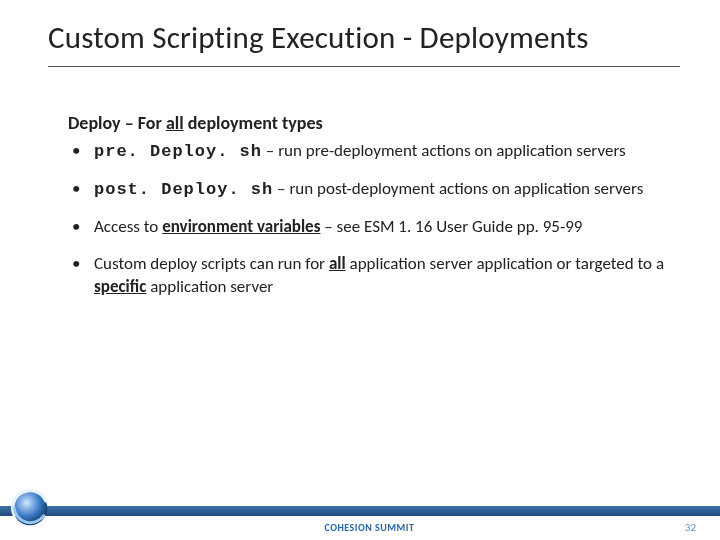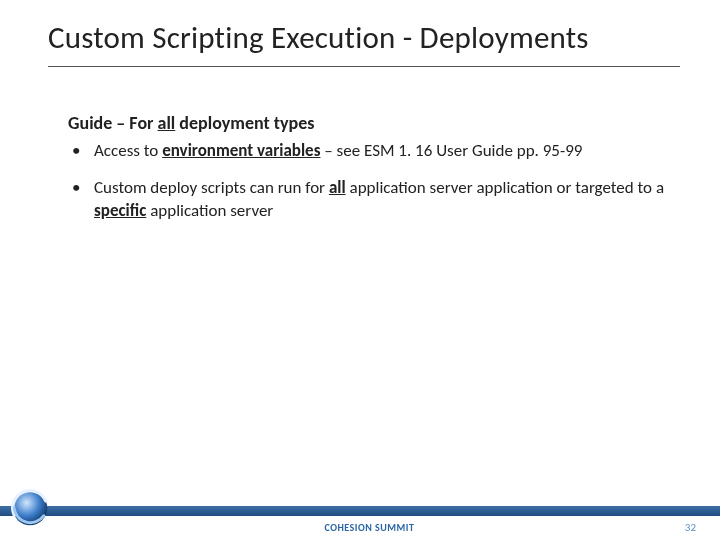--- a/index.html
+++ b/index.html
@@ -127,24 +127,30 @@
 </style>
 </head>
 <body>
 
 <div class="slide">
 
   <div class="title">Custom Scripting Execution - Deployments</div>
   <div class="title-underline"></div>
 
   <div class="subhead">
-    <span>Guide – For </span><span class="u">all</span><span> deployment types</span>
+    <span>Deploy – For </span><span class="u">all</span><span> deployment types</span>
   </div>
 
   <ul class="bullets">
+    <li>
+      <span class="mono">pre. Deploy. sh</span><span> – run pre-deployment actions on application servers</span>
+    </li>
+    <li>
+      <span class="mono">post. Deploy. sh</span><span> – run post-deployment actions on application servers</span>
+    </li>
     <li>
       <span>Access to </span><span class="b u">environment variables</span><span> – see ESM 1. 16 User Guide pp. 95-99</span>
     </li>
     <li>
       <span>Custom deploy scripts can run for </span><span class="b u">all</span><span> application server application or targeted to a </span><span class="b u">specific</span><span> application server</span>
     </li>
   </ul>
 
   <div class="footer-bar"></div>
   <div class="footer-text">COHESION SUMMIT</div>

